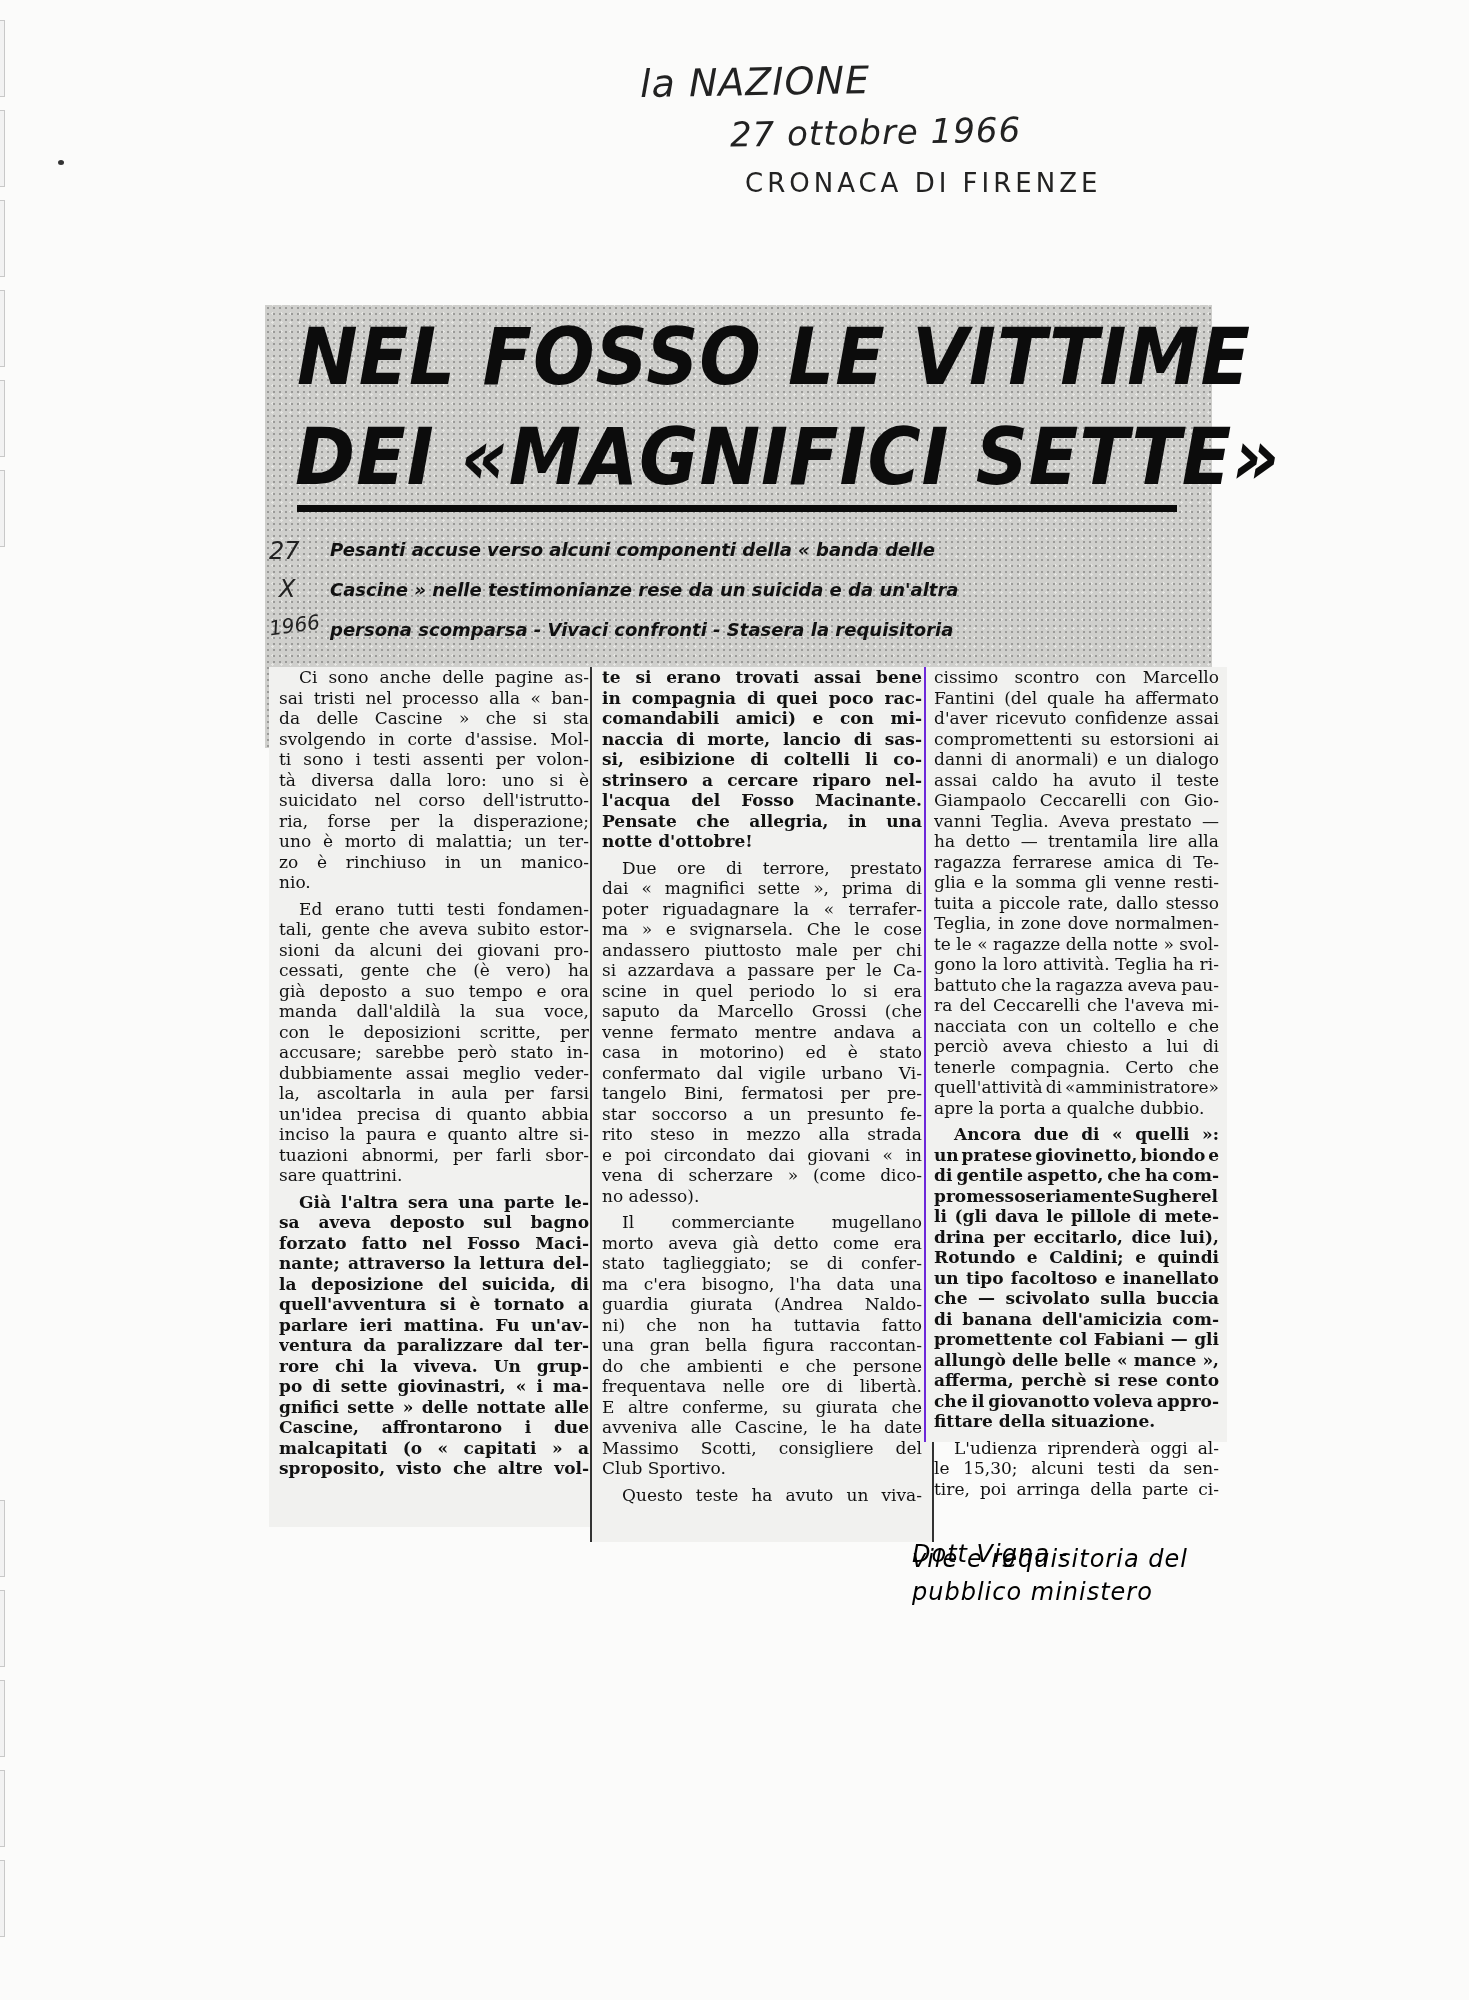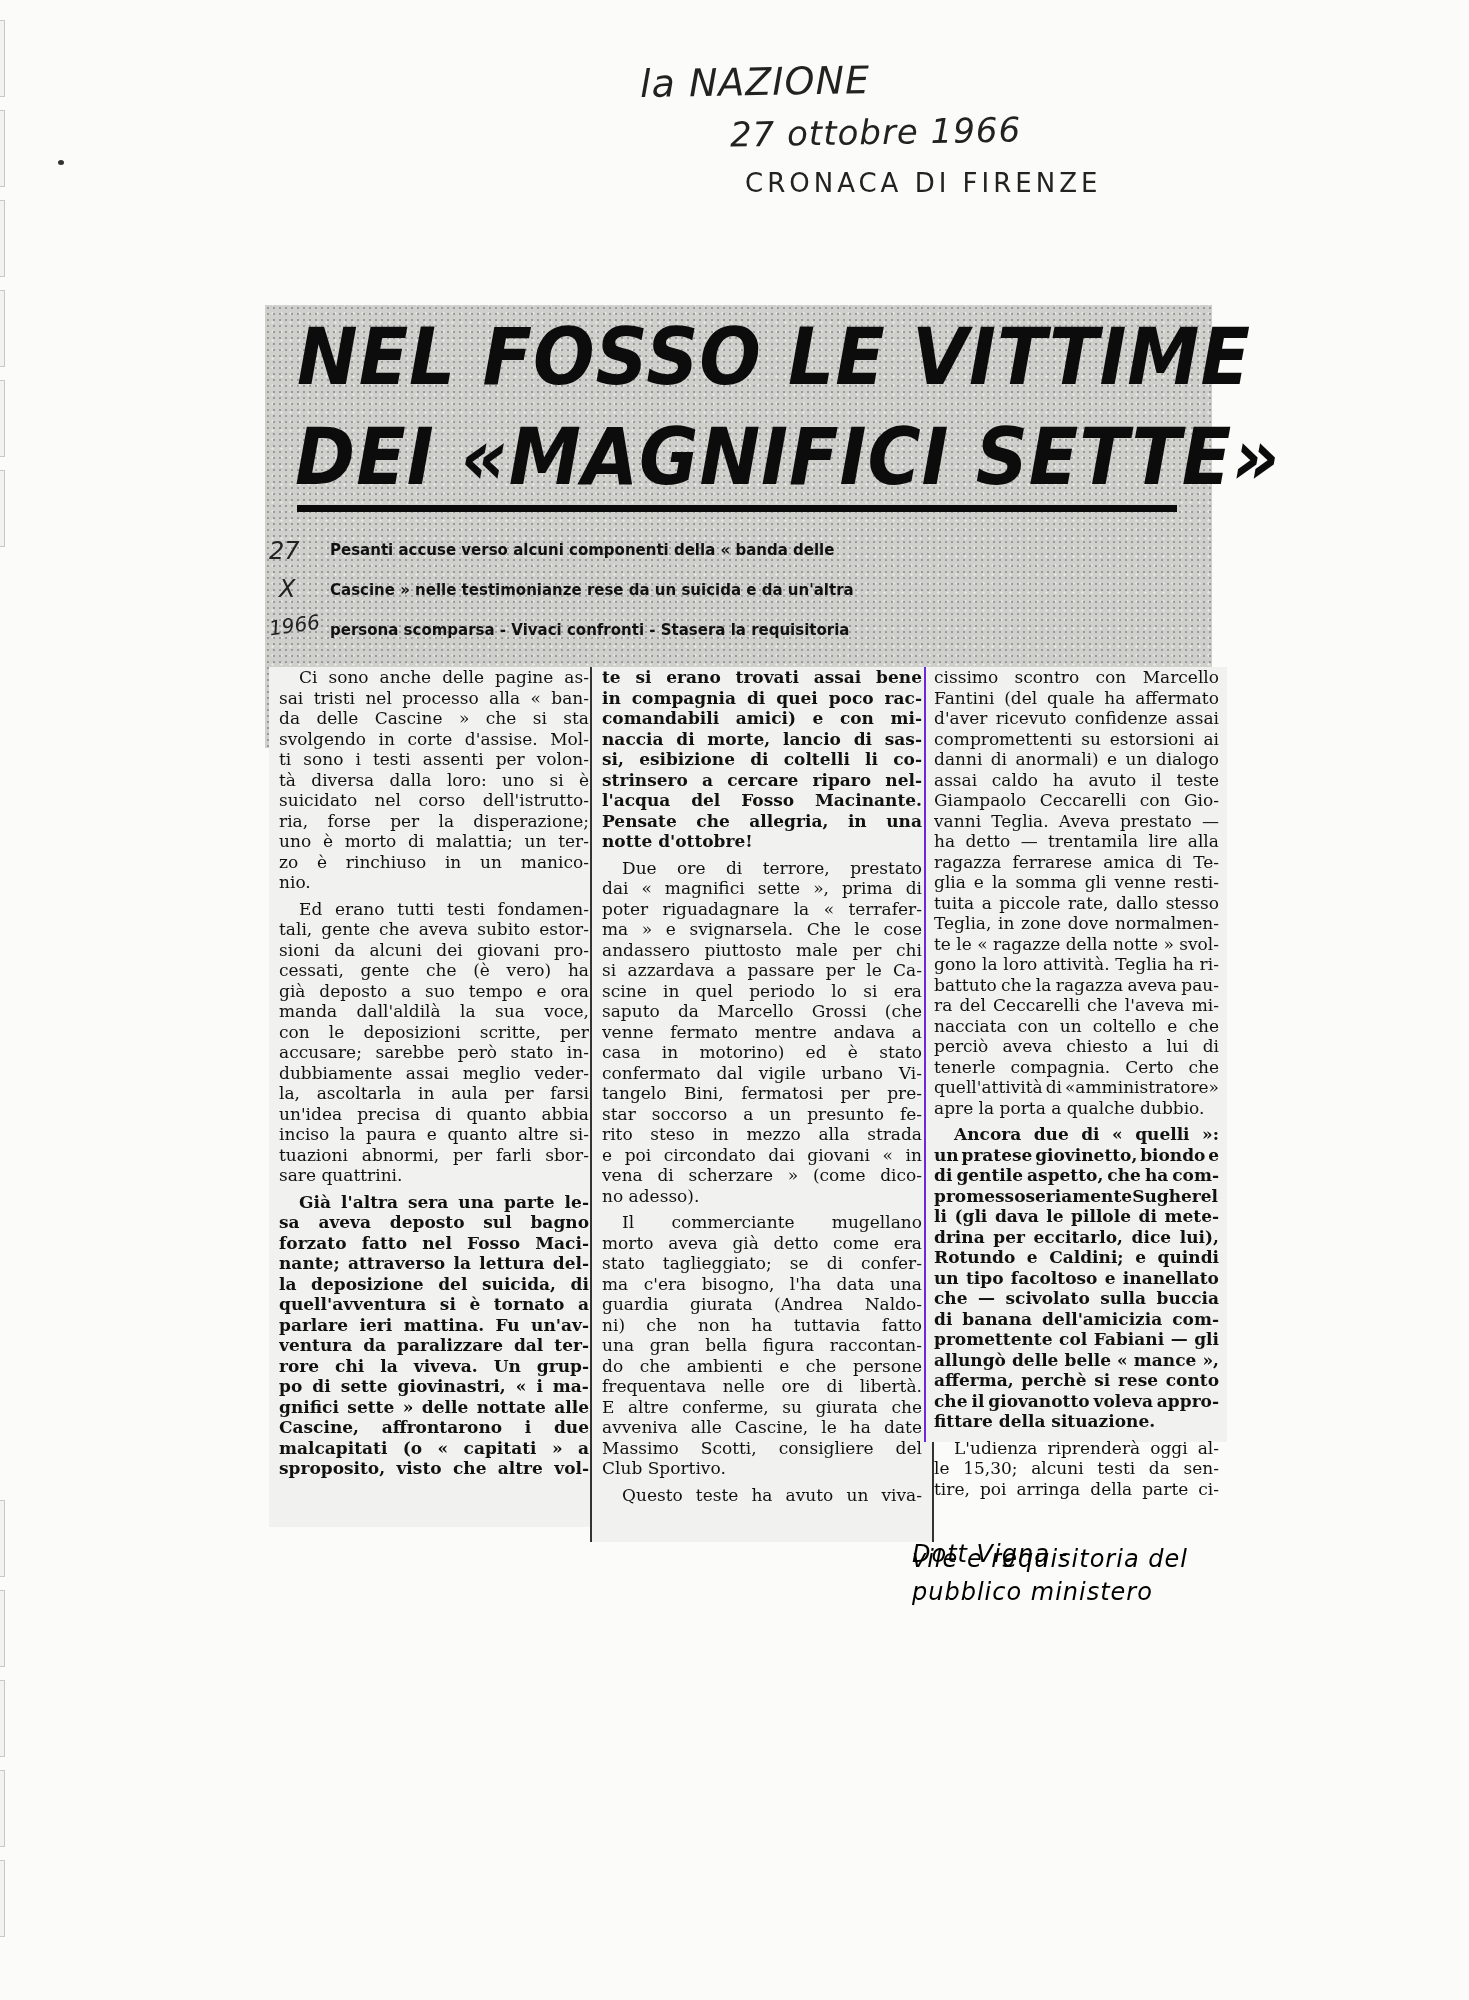--- a/index.html
+++ b/index.html
@@ -42,21 +42,21 @@
     font-size:78px; line-height:84px; color:#0c0c0c;
     transform:scaleX(0.93); transform-origin:left center;
     letter-spacing:1px; white-space:nowrap;
   }
   .hl1 { top:10px; left:32px; }
   .hl2 { top:110px; left:30px; }
   .rule { position:absolute; left:32px; top:200px; width:880px; height:7px; background:#0a0a0a; }
   .subhead {
     position:absolute; left:65px; top:225px; width:860px;
     font-family:"DejaVu Sans", sans-serif; font-weight:bold;
-    font-size:15px; line-height:40px; color:#111;
+    font-size:18px; line-height:40px; color:#111;font-style:italic;
   }
   .subhead div { white-space:nowrap; }
   .margin-note { position:absolute; font-family:"DejaVu Sans", sans-serif; font-style:italic; color:#222; }
   .mn1 { left:4px; top:232px; font-size:24px; }
   .mn2 { left:14px; top:270px; font-size:24px; }
   .mn3 { left:4px; top:308px; font-size:20px; transform:rotate(-8deg); }
 
   .col {
     position:absolute; top:362px; background:#f1f1ef;
     font-size:17px; line-height:20.5px; text-align:justify;

